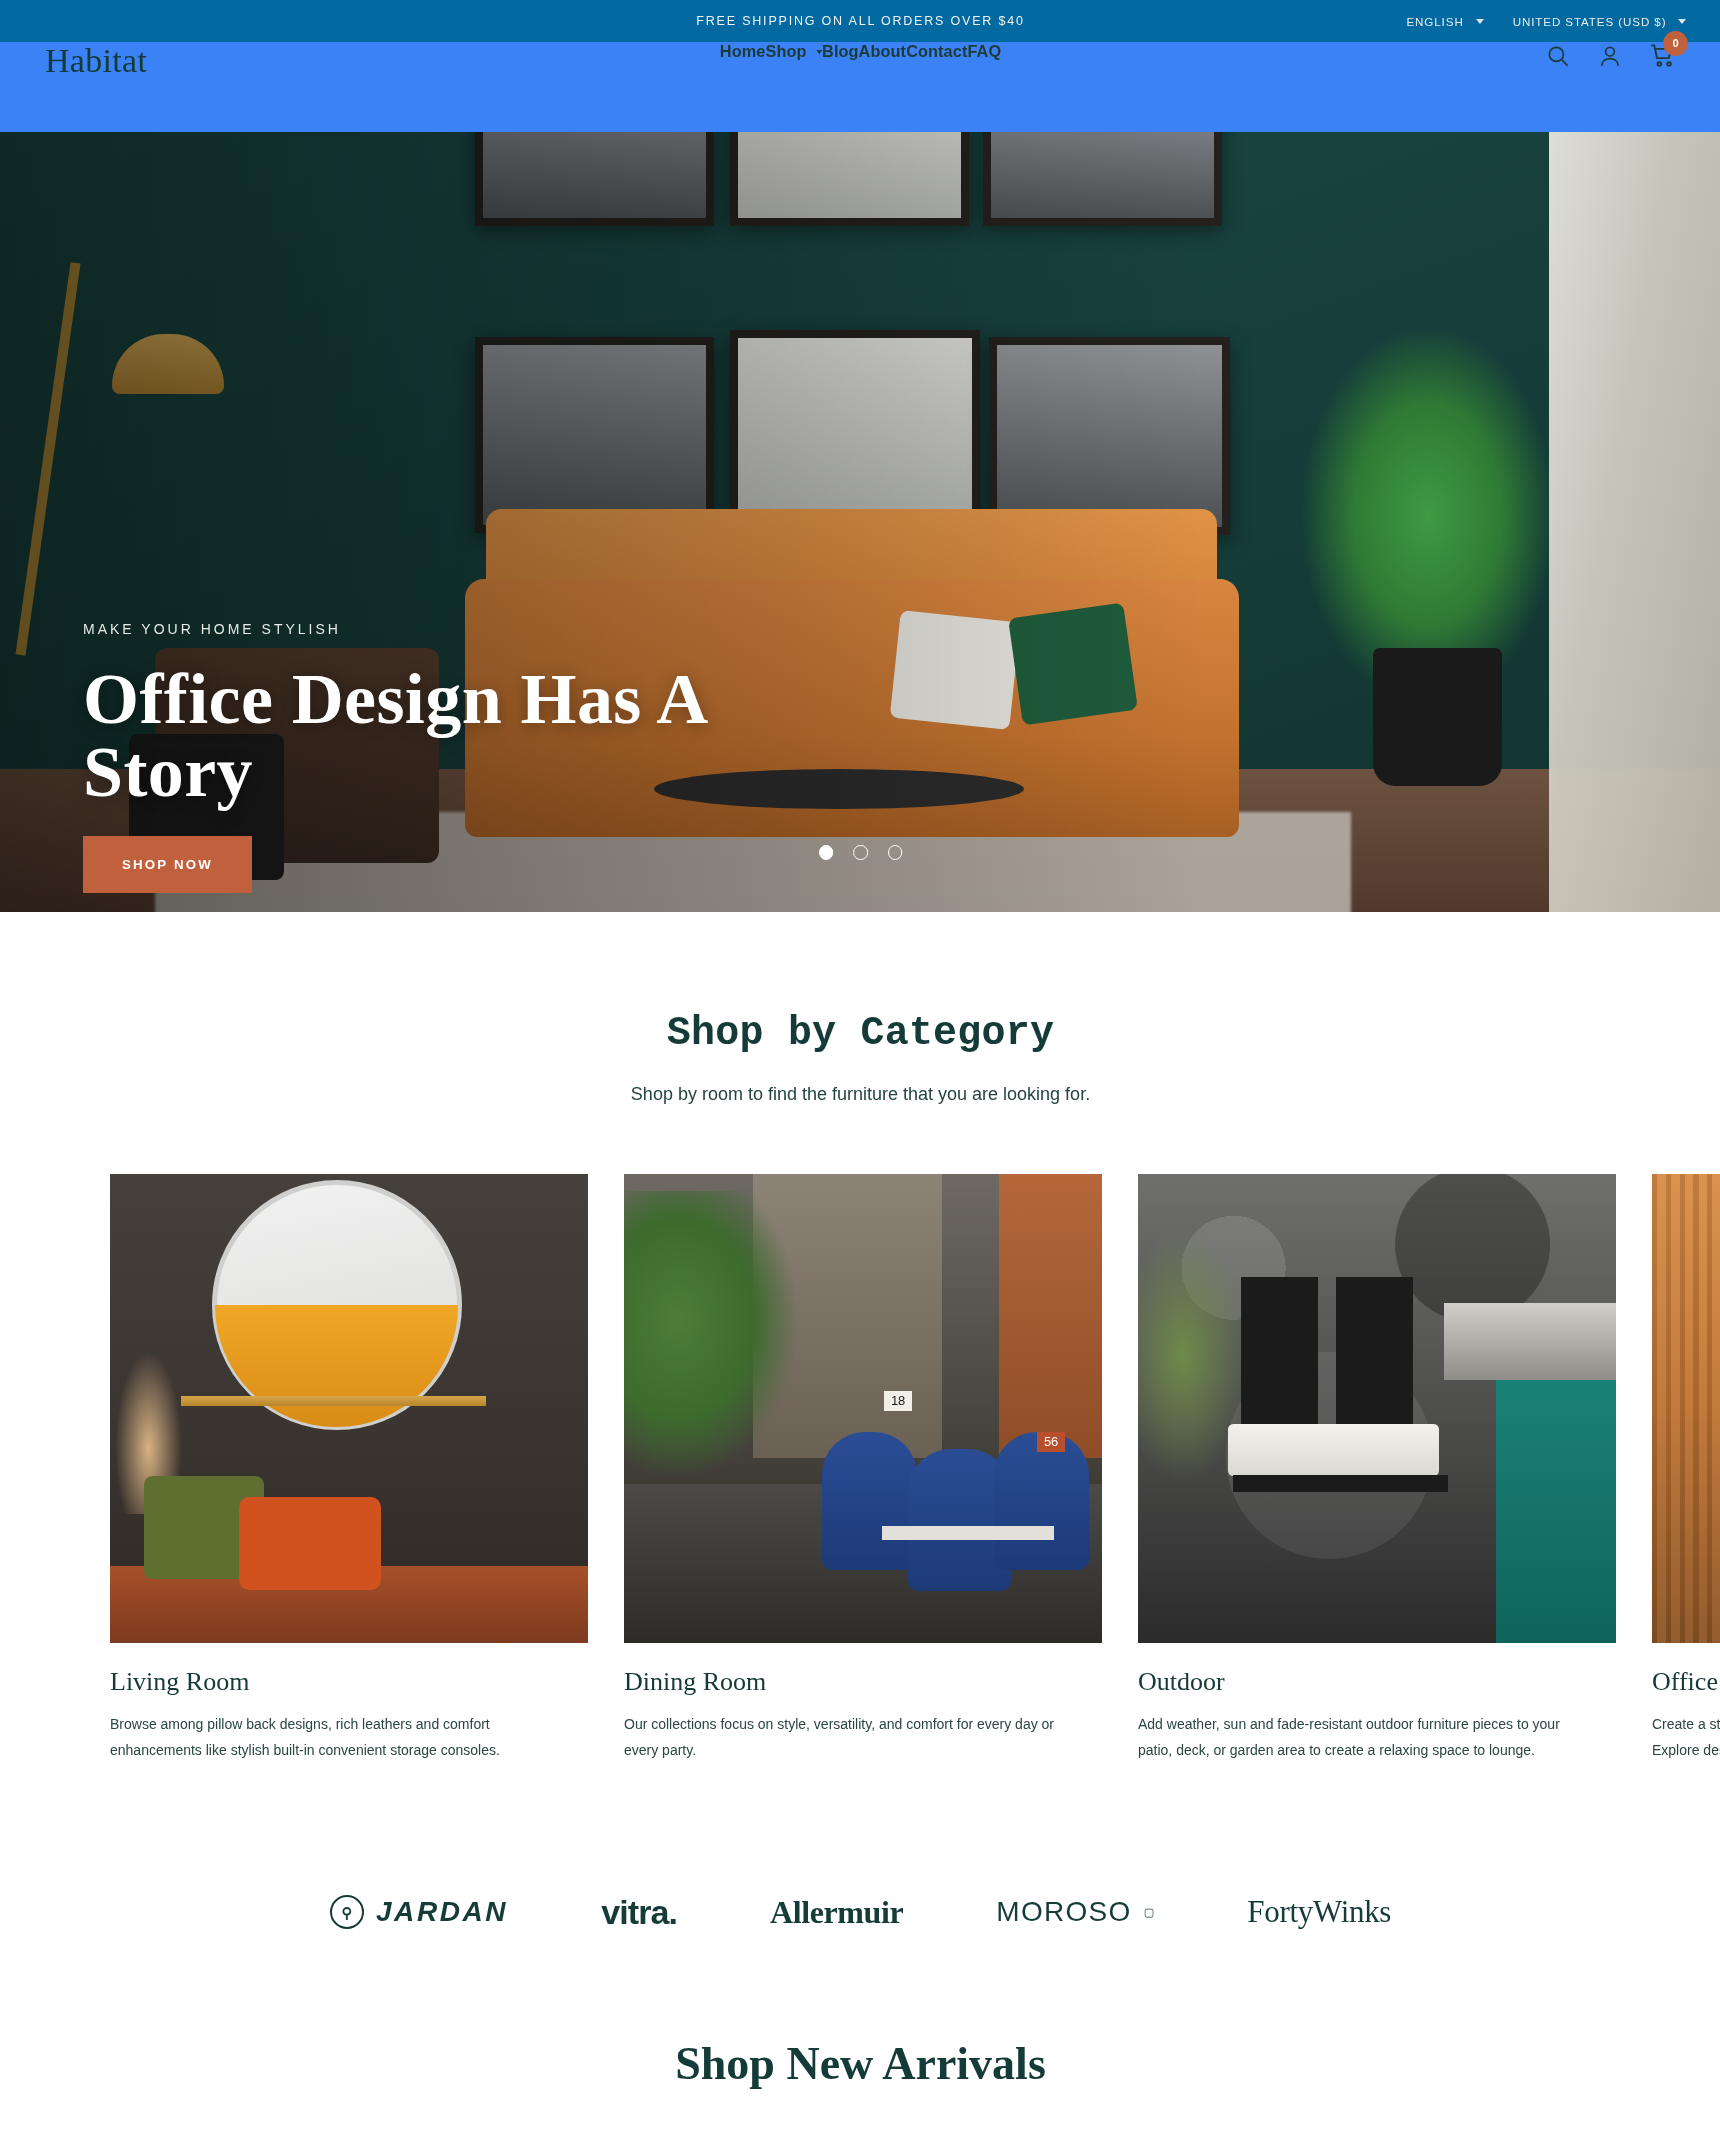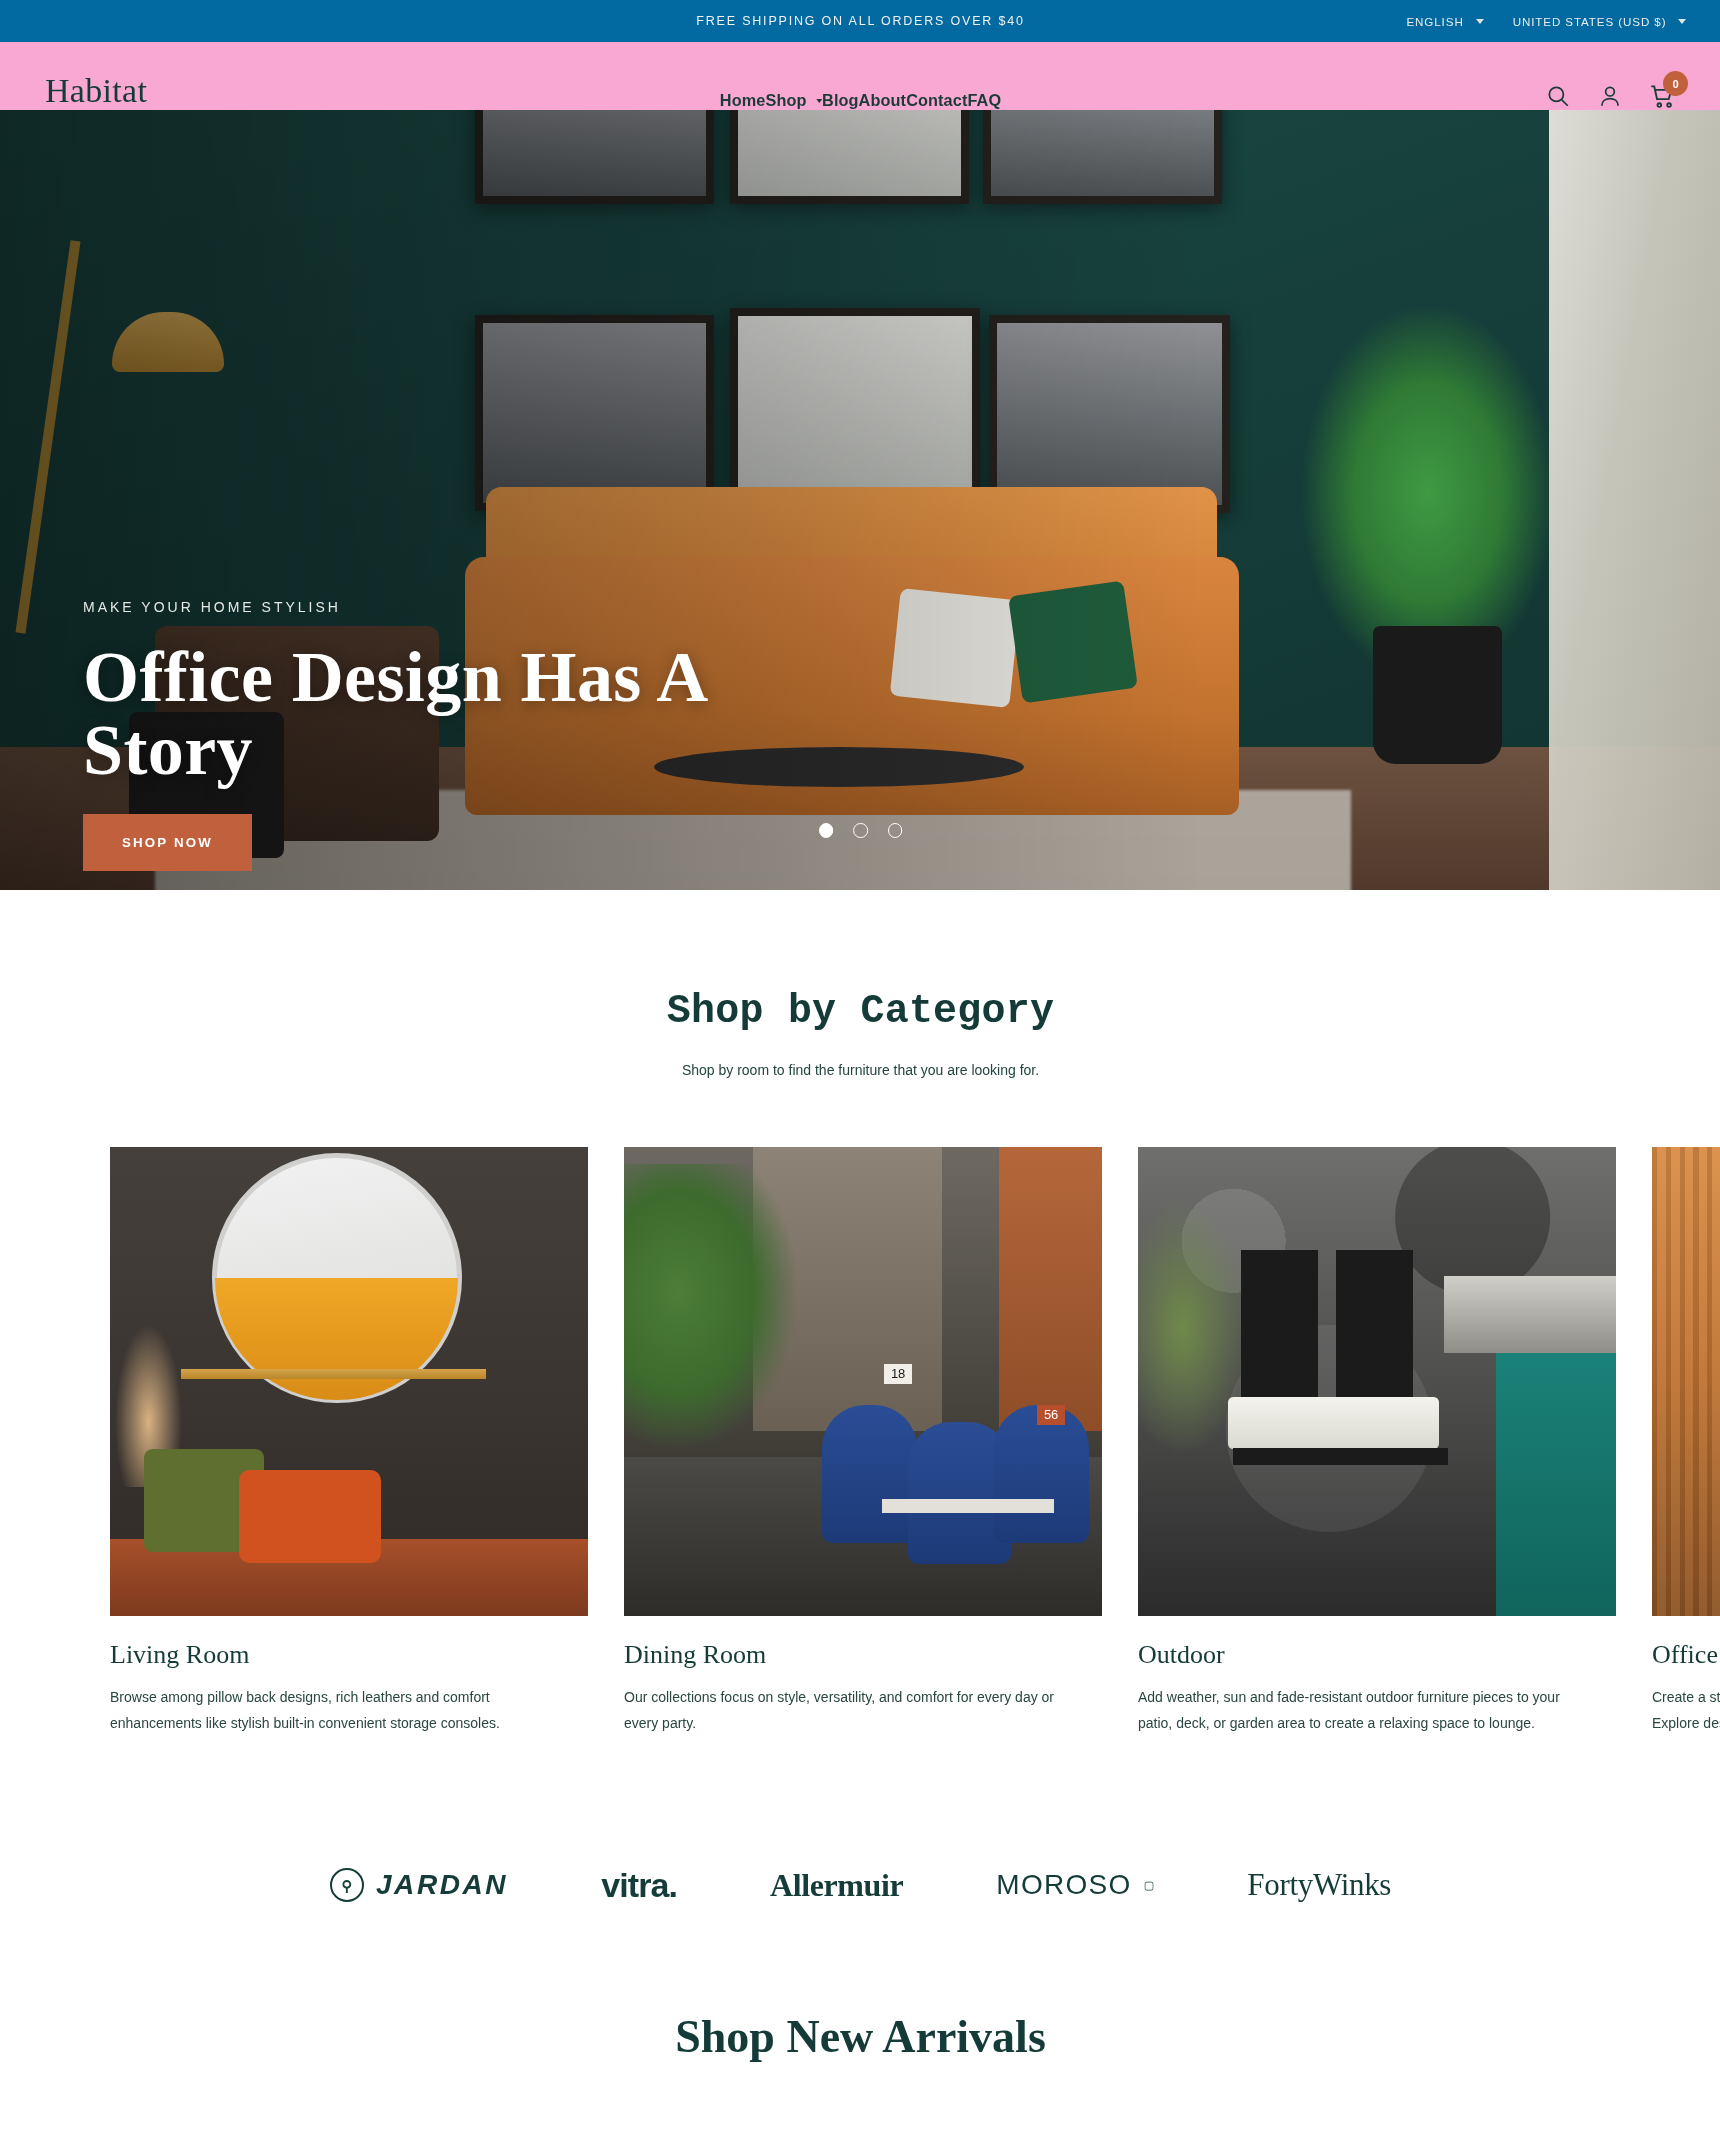--- a/index.html
+++ b/index.html
@@ -51,24 +51,24 @@
   .caret-down {
     width: 0; height: 0;
     border-left: 4.3px solid transparent;
     border-right: 4.3px solid transparent;
     border-top: 5.2px solid #dfe6e3;
     display: inline-block;
   }
 
   
   .header {
-    height: 68px;
-    background: #f9a8d4;
-    display: flex;
-    align-items: flex-end;
+    height: 90px;
+    background: #3b82f6;
+    display: flex;
+    align-items: flex-start;
     padding: 0 45px;
     position: relative;
   }
   .logo {
     font-family: "Liberation Serif", serif;
     font-size: 34px;
     color: #143B37;
     letter-spacing: 0.3px;
     font-weight: 400;
     cursor: pointer;
@@ -273,21 +273,21 @@
   .section-title {
     font-family: Liberation Mono, monospace;
     font-size: 40px;
     color: #143B37;
     text-align: center;
     font-weight: 700;
     letter-spacing: 0.2px;
   }
   .section-sub {
     text-align: center;
-    font-size: 14px;
+    font-size: 18px;
     color: #23443f;
     margin-top: 27.5px;
   }
 
   .cat-row {
     display: flex;
     gap: 36px;
     margin-top: 69px;
     padding-left: 110px;
     overflow: hidden;

